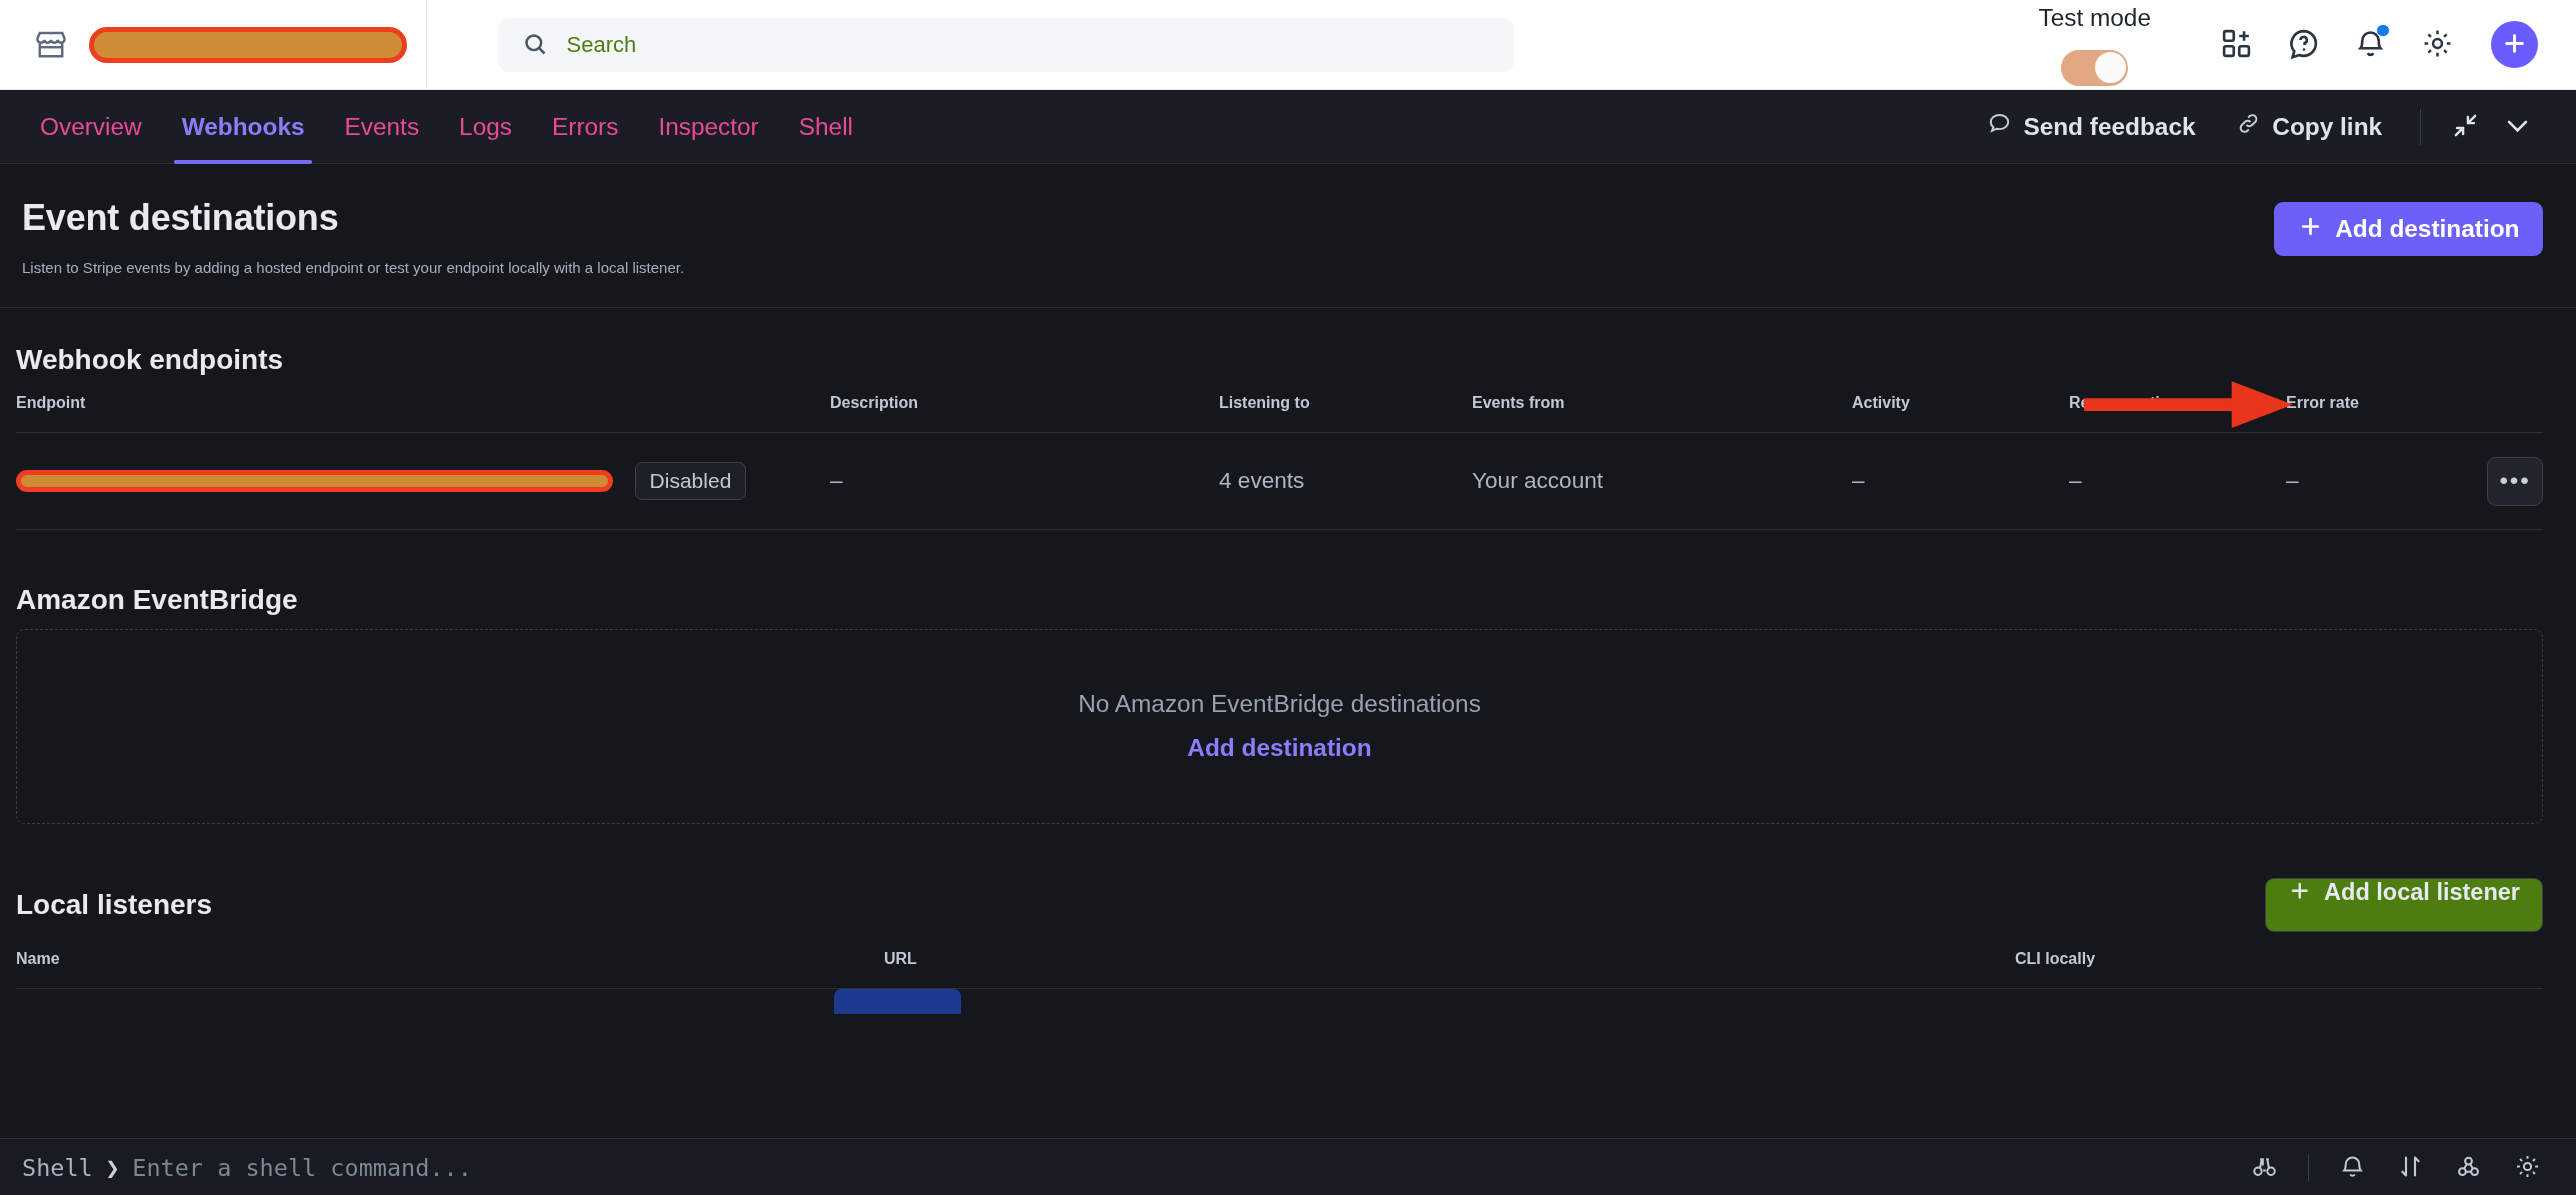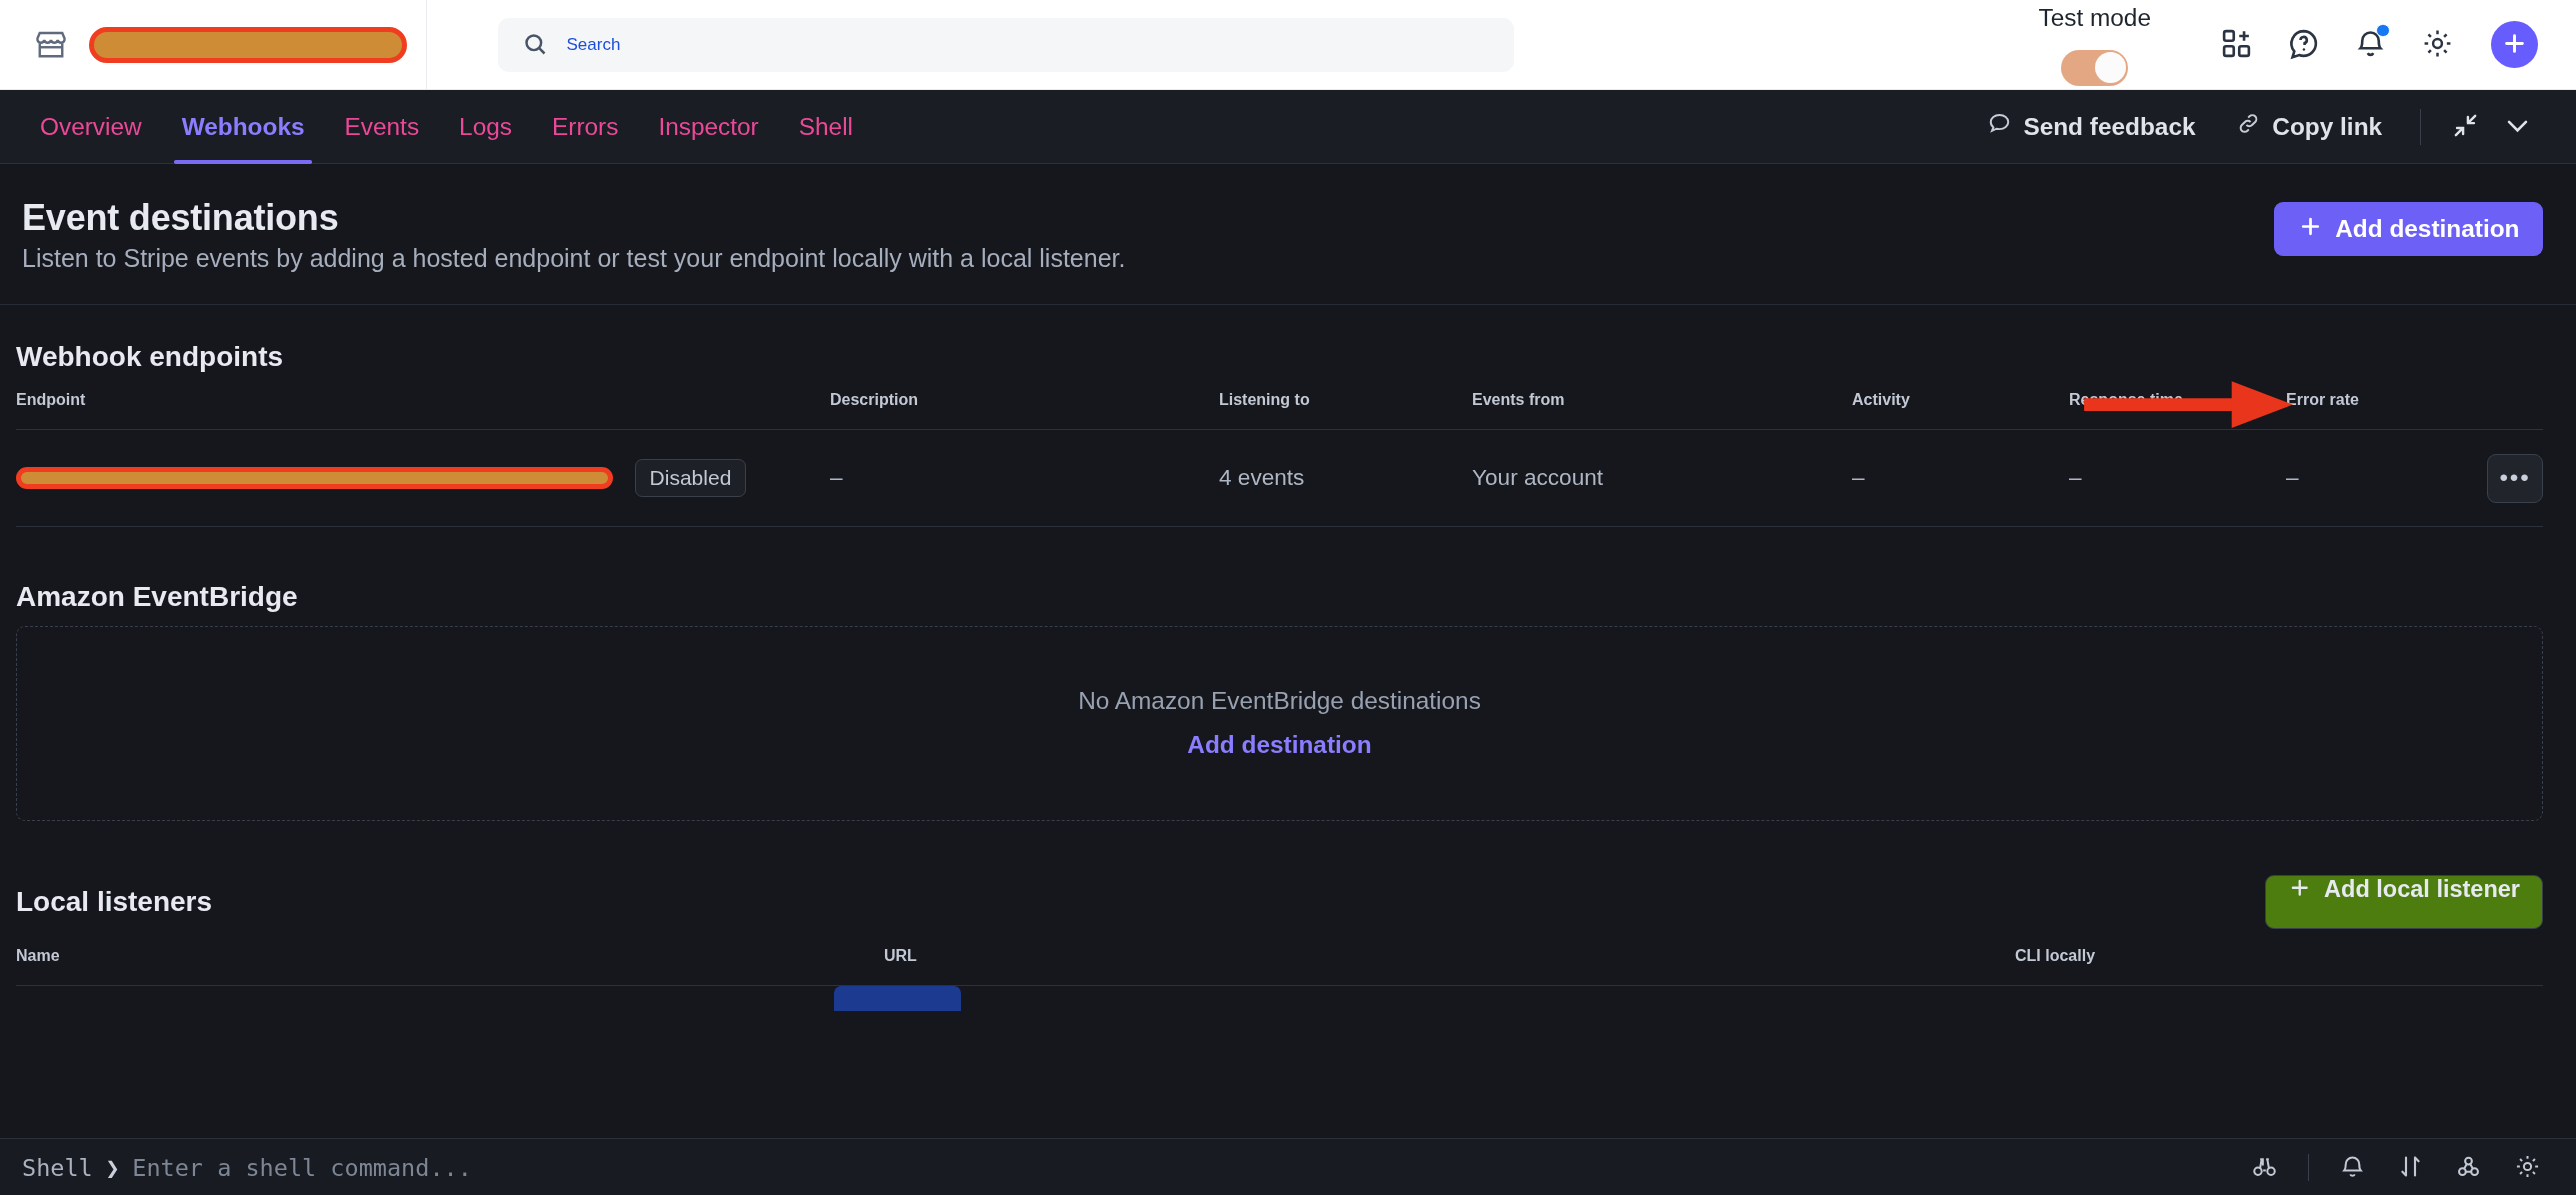--- a/index.html
+++ b/index.html
@@ -31,21 +31,21 @@
     background: #cf8c36; border: 5.4px solid #f03d20;
   }
   .search-wrap { flex: 1; display: flex; align-items: center; padding-left: 71px; }
   .search-box {
     width: 1016px; height: 54px; border-radius: 11px;
     background: #f5f6f8;
     display: flex; align-items: center; gap: 18px;
     padding: 0 23.5px;
   }
   .search-box .ic { width: 27px; height: 27px; color: #4a5468; flex: 0 0 auto; }
-  .search-placeholder { font-size: 17px; color: #1d4ed8; }
+  .search-placeholder { font-size: 22px; color: #4d7c0f; }
 
   .topbar-right {
     display: flex; align-items: center; gap: 0;
     padding-right: 38px; margin-left: auto;
   }
   .testmode { display: flex; align-items: center; gap: 18px; margin-right: 52px; flex-direction: column; }
   .testmode-label { font-size: 24.4px; color: #1e252f; }
   .toggle {
     width: 67px; height: 36px; border-radius: 18px;
     background: #e3a883; position: relative; flex: 0 0 auto;
@@ -109,21 +109,21 @@
   
   .main {
     flex: 1; background: #15171c; overflow: hidden; position: relative;
   }
   .page-head {
     padding: 33px 33px 31px 22px;
     display: flex; align-items: flex-start;
     border-bottom: 0.9px solid #282c34;
   }
   .page-title { font-size: 36px; font-weight: 700; color: #e7eaf0; letter-spacing: -0.2px; }
-  .page-sub { font-size: 25px; color: #a6aebd; margin-top: 5px; }
+  .page-sub { font-size: 15px; color: #a6aebd; margin-top: 20px; }
   .head-right { margin-left: auto; display: flex; align-items: center; padding-top: 5.4px; }
   .btn-primary {
     background: #6d60f7; color: #fff; border: none; border-radius: 9px;
     height: 54px; padding: 0 23.5px; font-size: 24.4px; font-weight: 600;
     display: flex; align-items: center; gap: 12.7px;
     font-family: "Liberation Sans", sans-serif;
   }
   .btn-primary svg { width: 25px; height: 25px; }
   .btn-secondary {
     background: #4d7c0f; color: #e7eaf0; border: 0.9px solid #3a404b; border-radius: 9px;

